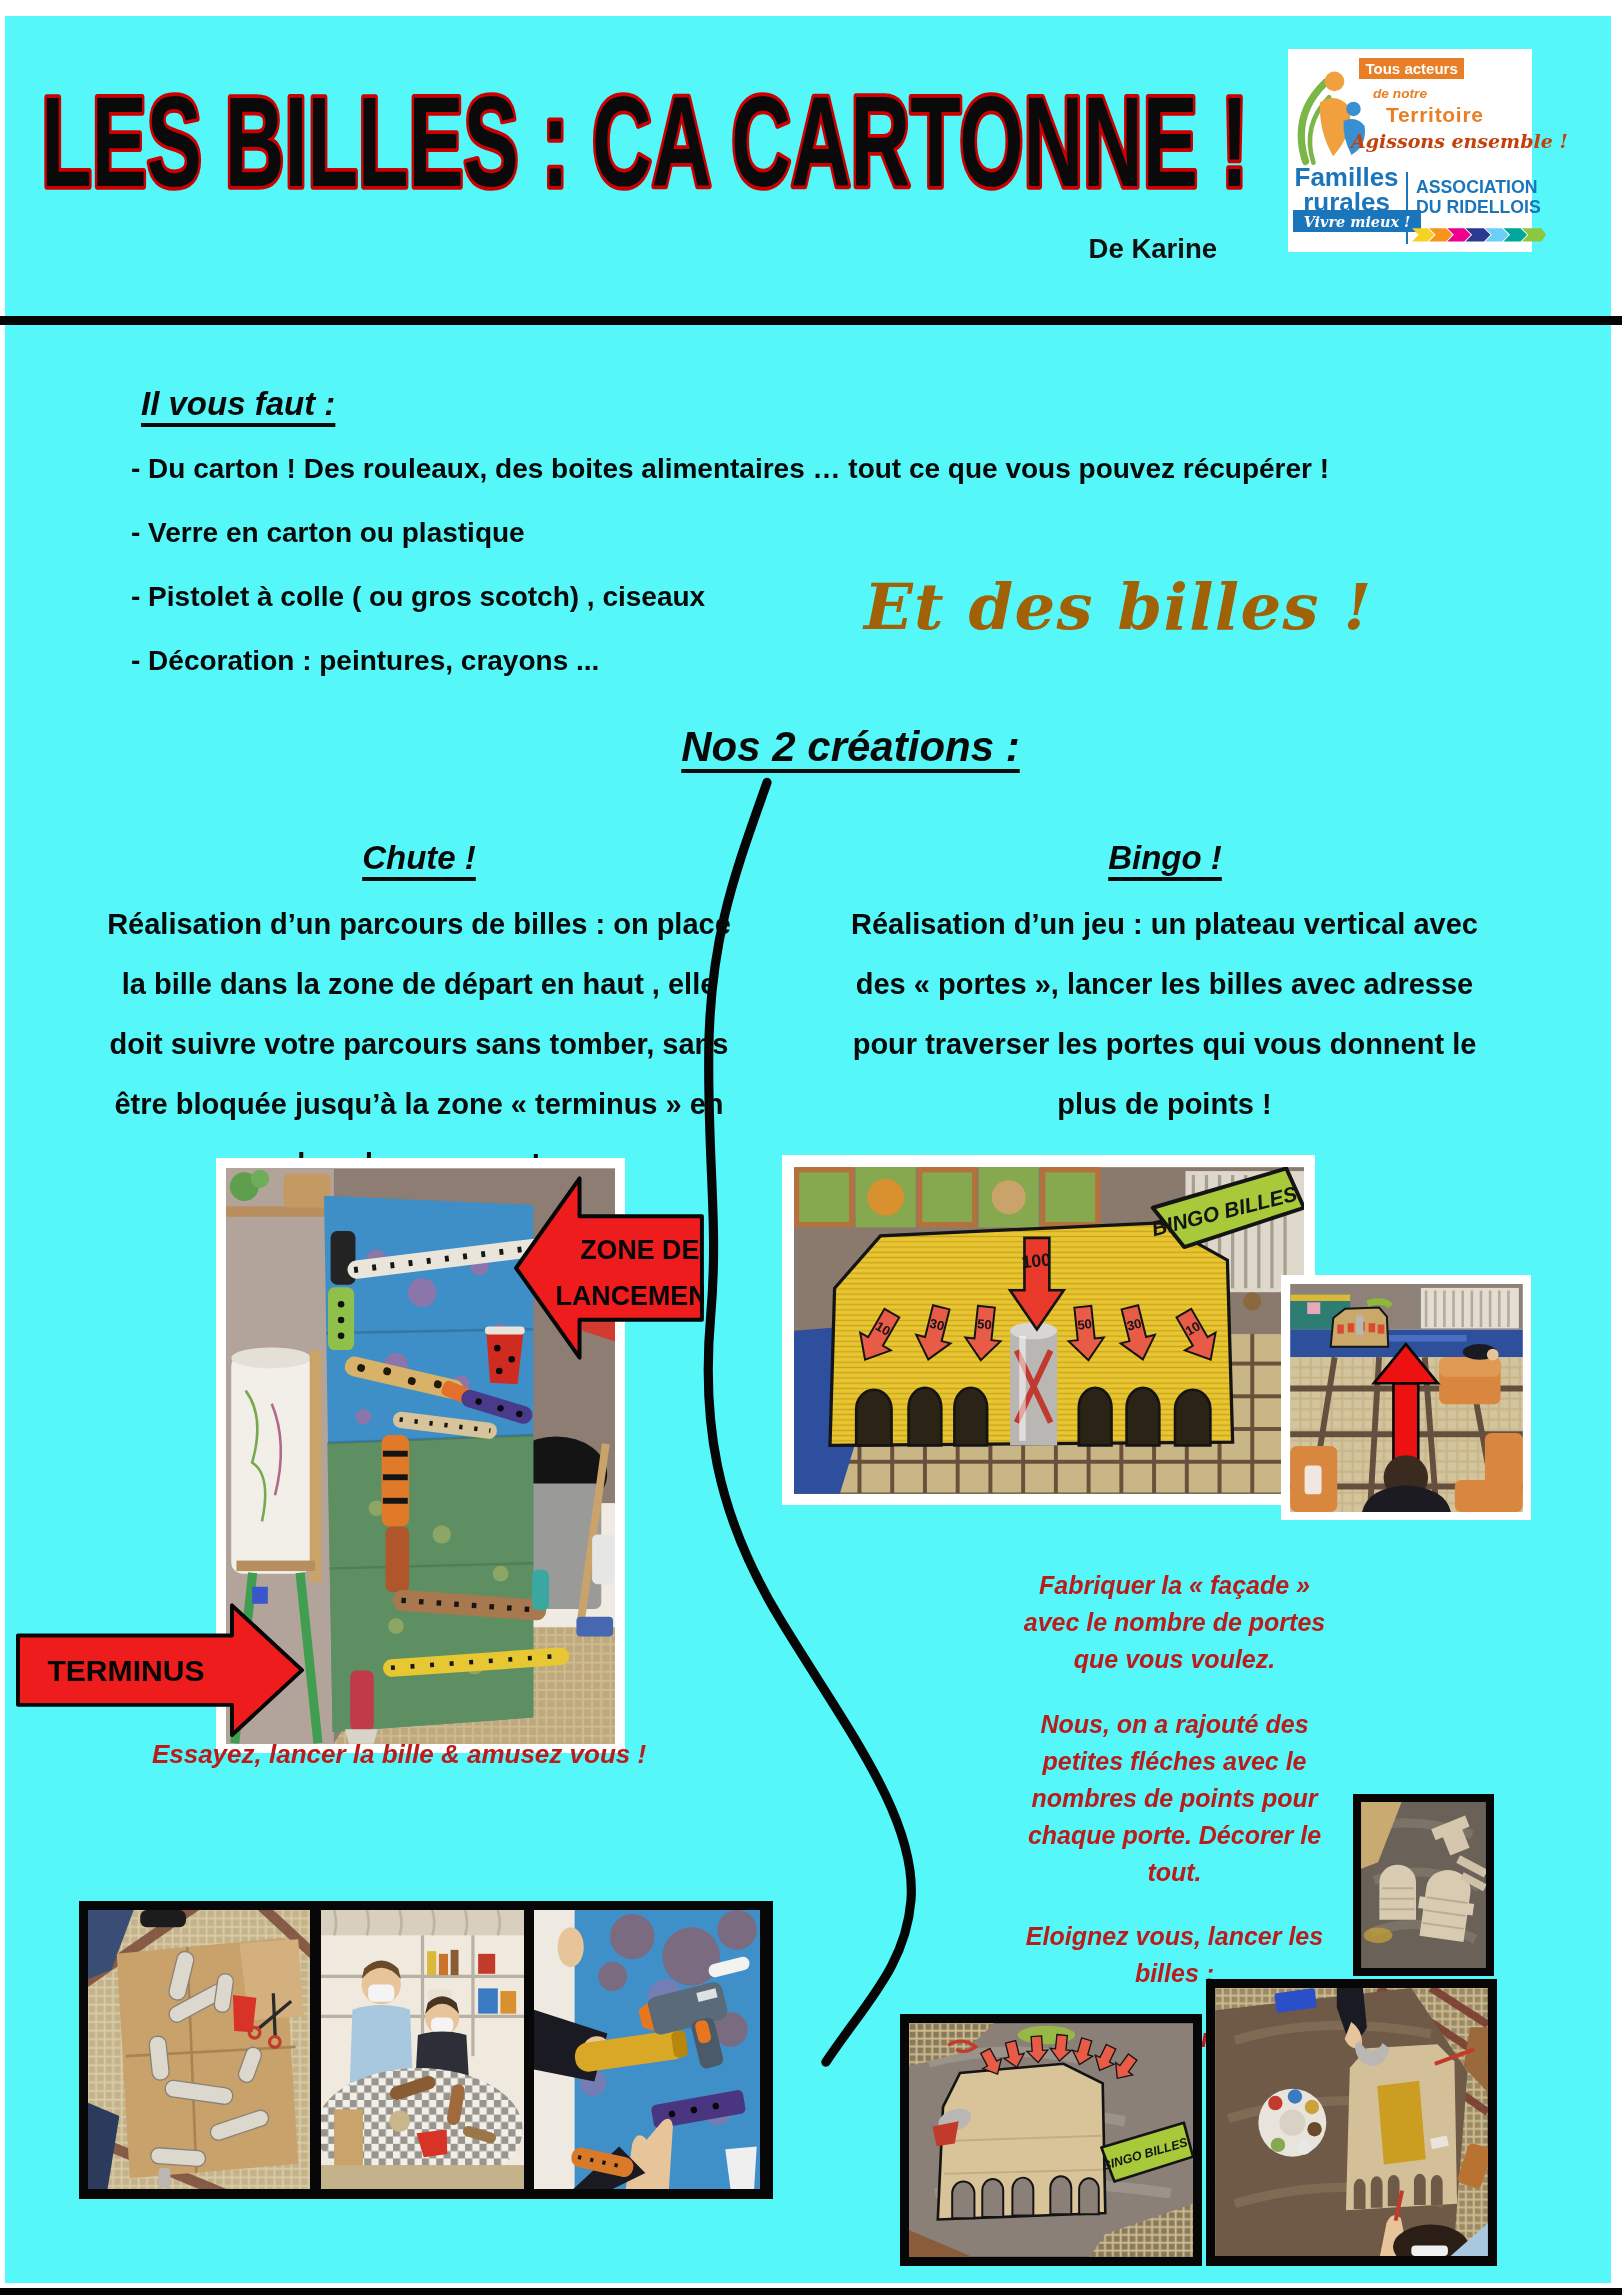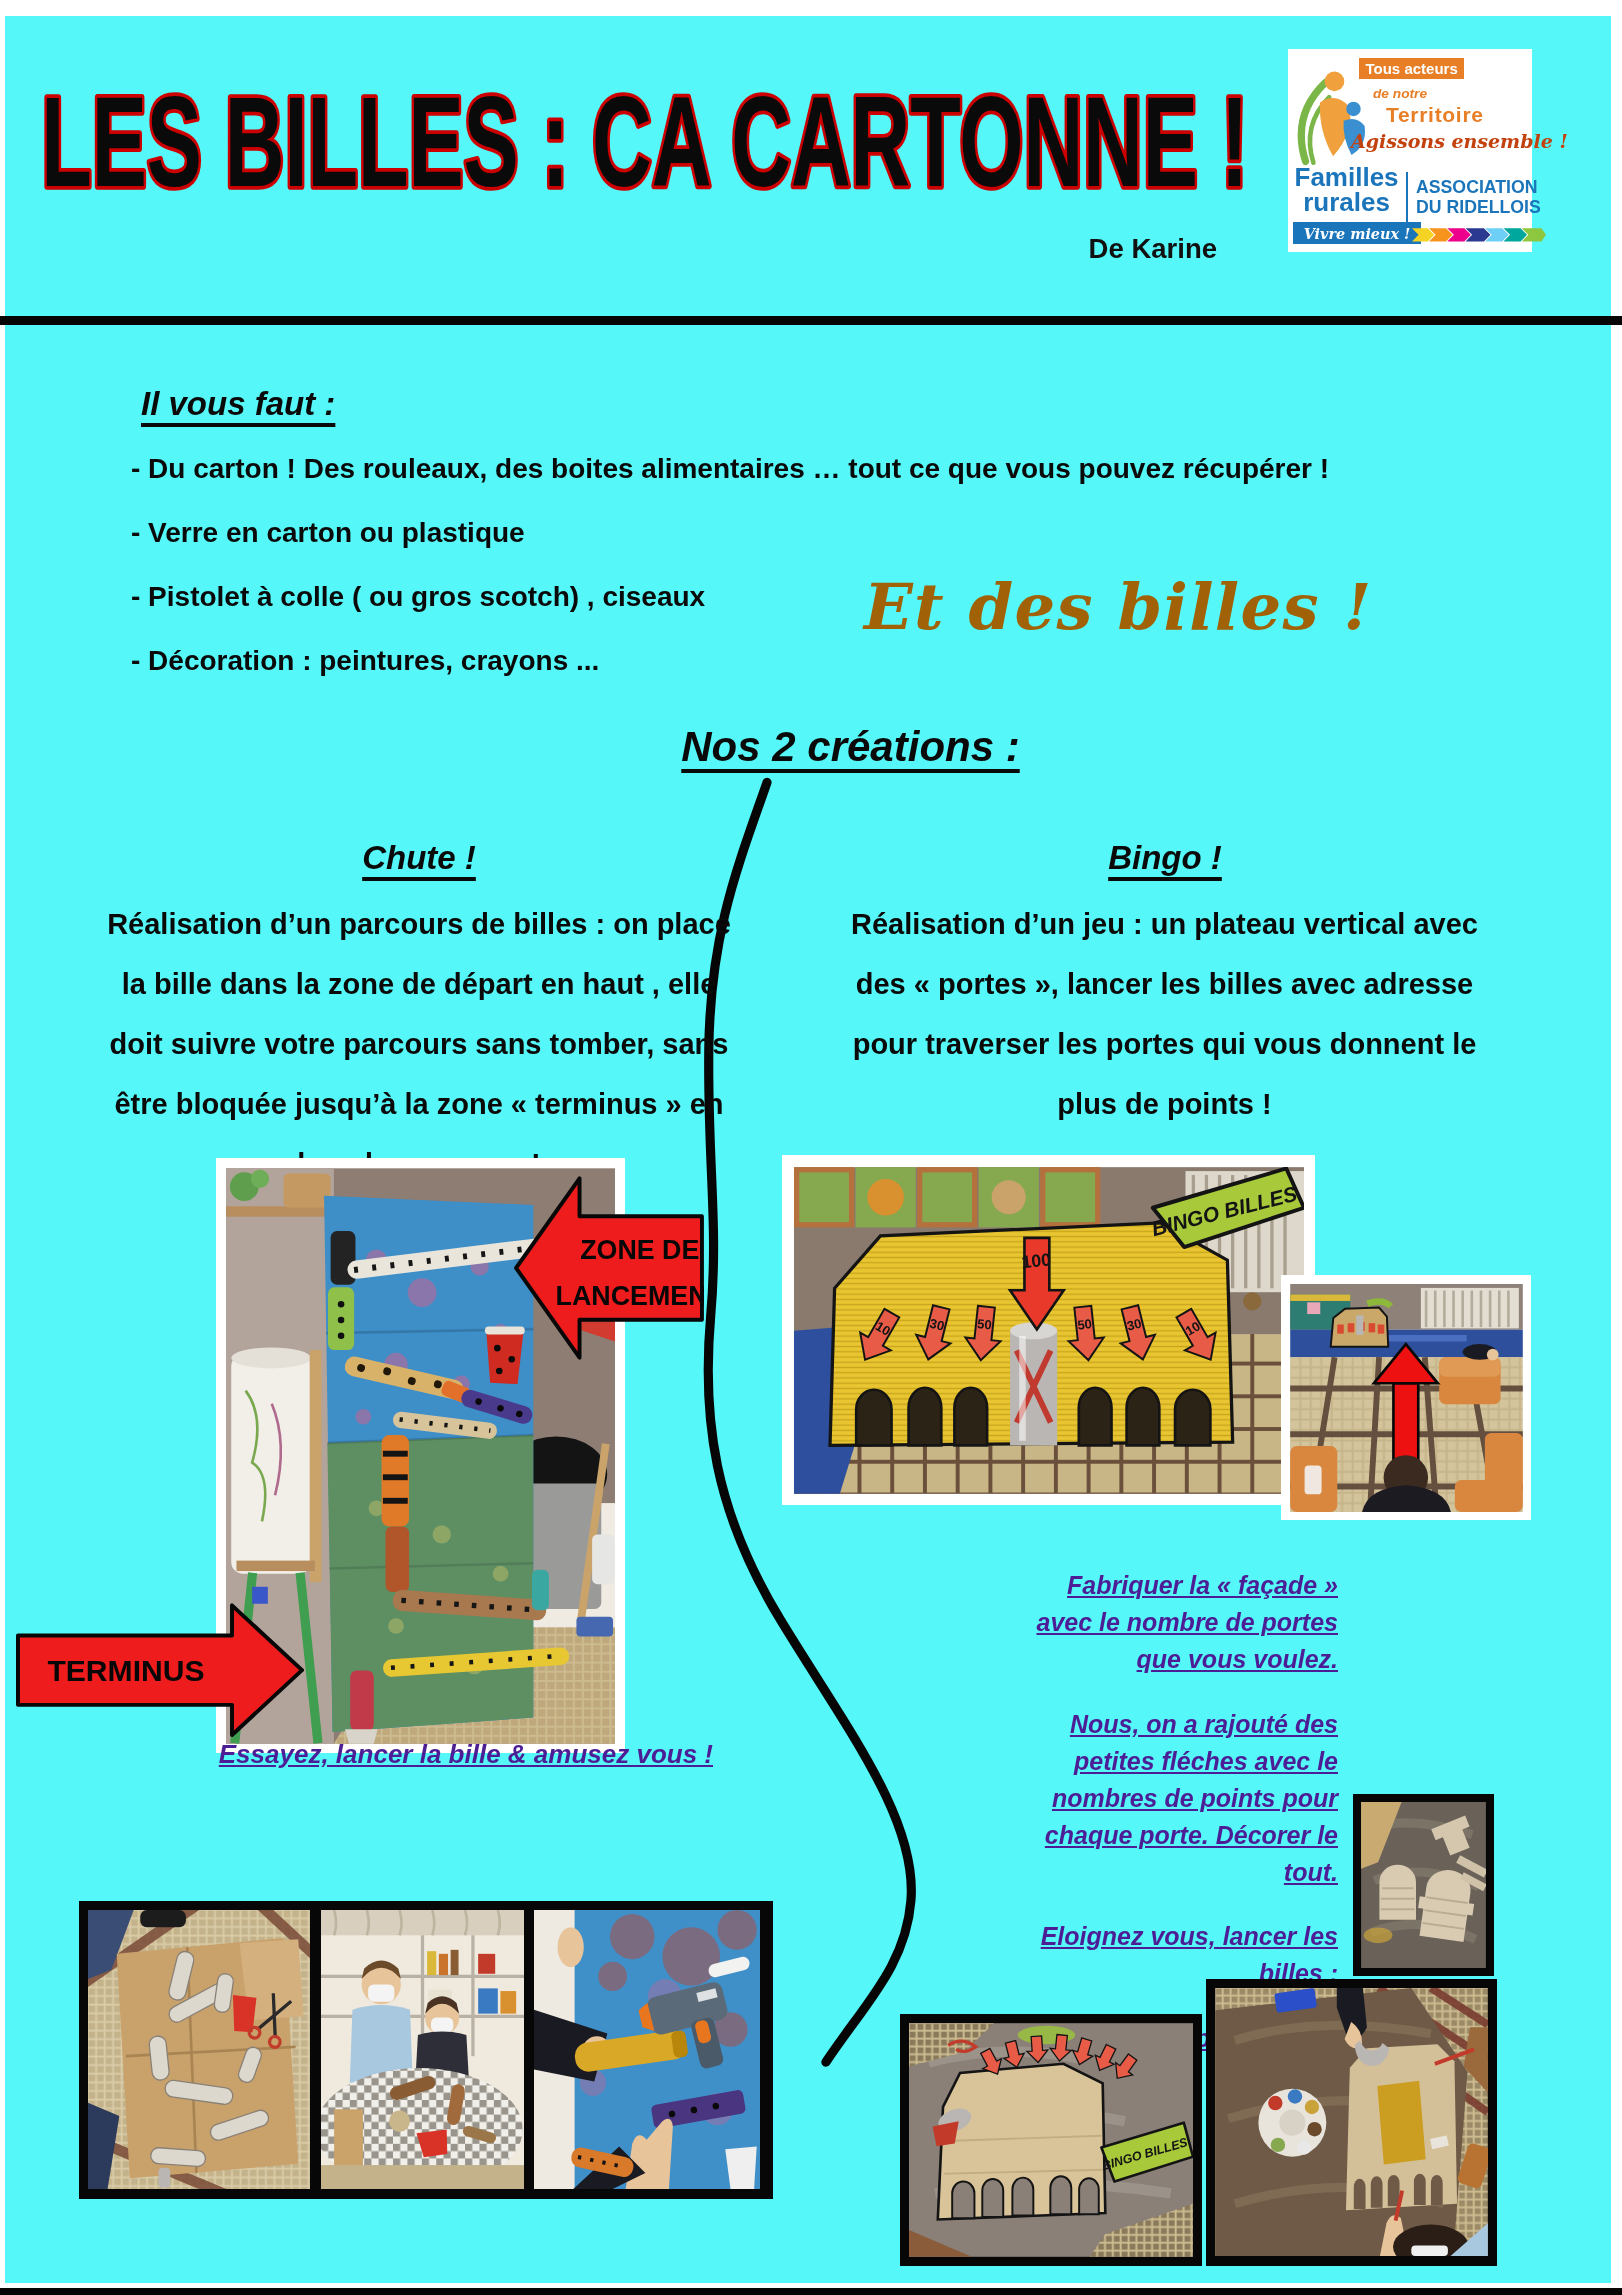--- a/index.html
+++ b/index.html
@@ -11,21 +11,21 @@
   
   .u{text-decoration:underline;text-decoration-thickness:3.9px;text-underline-offset:7.9px;font-style:italic;}
   .byline{font-size:27.5px;font-weight:bold;color:#111;}
   .mat-head{font-size:33px;font-weight:bold;color:#0a0a0a;}
   .mat-item{font-size:28px;font-weight:bold;color:#0a0a0a;white-space:nowrap;}
   .aside-script{font-family:"DejaVu Serif","Liberation Serif",serif;font-style:italic;
                 font-size:64px;font-weight:bold;color:#a16207;letter-spacing:1.3px;}
   .creations{font-size:42px;font-weight:bold;color:#0a0a0a;text-align:center;}
   .col-head{font-size:33px;font-weight:bold;color:#0a0a0a;text-align:center;}
   .col-body{font-size:29px;font-weight:bold;color:#0a0a0a;text-align:center;line-height:60px;}
-  .tips{font-style:italic;font-weight:bold;color:#4c1d95;text-align:right;text-decoration:underline;}
+  .tips{font-style:italic;font-weight:bold;color:#b91c1c;text-align:center;}
   .tips-l{font-size:26px;line-height:42px;}
   .tips-r{font-size:25px;line-height:37px;}
   .tips p{margin:0 0 27.5px 0;}
   
   .ph-w{background:#ffffff;box-sizing:border-box;}
   .ph-b{background:#070707;box-sizing:border-box;}
   .ph-w>svg,.ph-b>svg{display:block;}
   
   .logo-box{background:#ffffff;}
   .lg{position:absolute;white-space:nowrap;}
@@ -68,21 +68,21 @@
     <span class="lg lg-script" style="left:63px;top:81px;">Agissons ensemble !</span>
     <div class="lg lg-brand" style="left:6.5px;top:116px;text-align:center;">
       <div>Familles</div>
       <div>rurales</div>
     </div>
     <div class="lg" style="left:118px;top:123px;width:2px;height:72px;background:#1b75bb;"></div>
     <div class="lg lg-assoc" style="left:128px;top:128px;">
       <div>ASSOCIATION</div>
       <div>DU RIDELLOIS</div>
     </div>
-    <span class="lg lg-motto" style="left:5.2px;top:173px;text-align:right;">Vivre mieux !</span>
+    <span class="lg lg-motto" style="left:5.2px;top:161px;text-align:right;">Vivre mieux !</span>
     <svg class="abs" style="left:124px;top:178px;" width="134" height="15.7" viewBox="0 0 205 24">
       <polygon points="0,2 24,2 34,12 24,22 0,22 10,12" fill="#f5d324"></polygon>
       <polygon points="26,2 52,2 62,12 52,22 26,22 36,12" fill="#f7941d"></polygon>
       <polygon points="54,2 80,2 90,12 80,22 54,22 64,12" fill="#ec008c"></polygon>
       <polygon points="82,2 110,2 120,12 110,22 82,22 92,12" fill="#2b3990"></polygon>
       <polygon points="112,2 138,2 148,12 138,22 112,22 122,12" fill="#6dcff6"></polygon>
       <polygon points="140,2 166,2 176,12 166,22 140,22 150,12" fill="#00a79d"></polygon>
       <polygon points="168,2 198,2 205,12 198,22 168,22 178,12" fill="#8dc63f"></polygon>
     </svg>
   </div>

